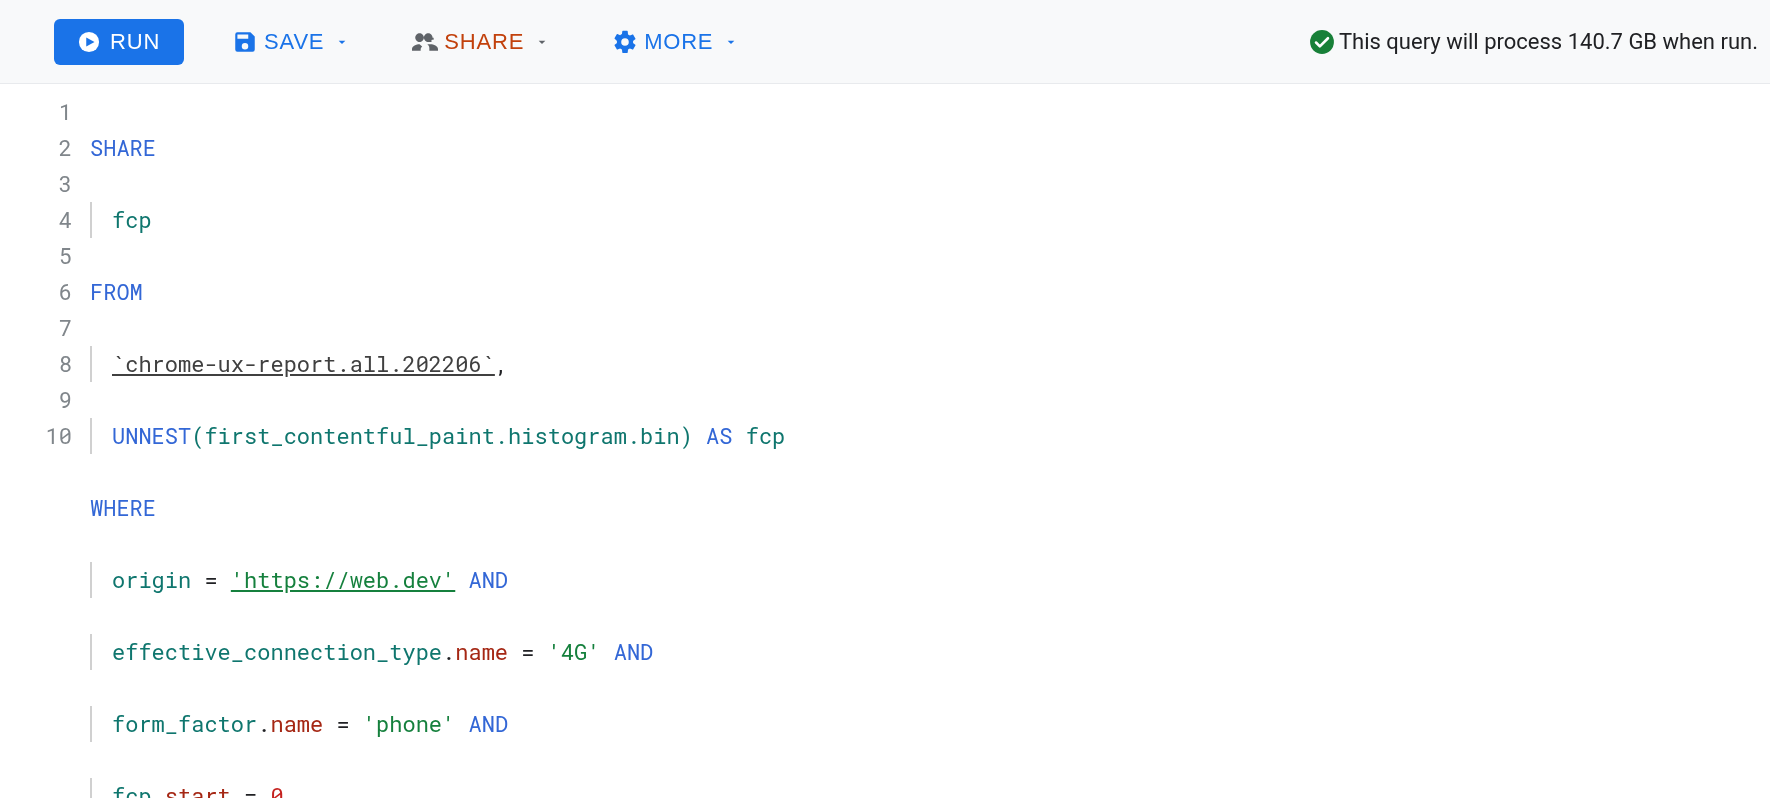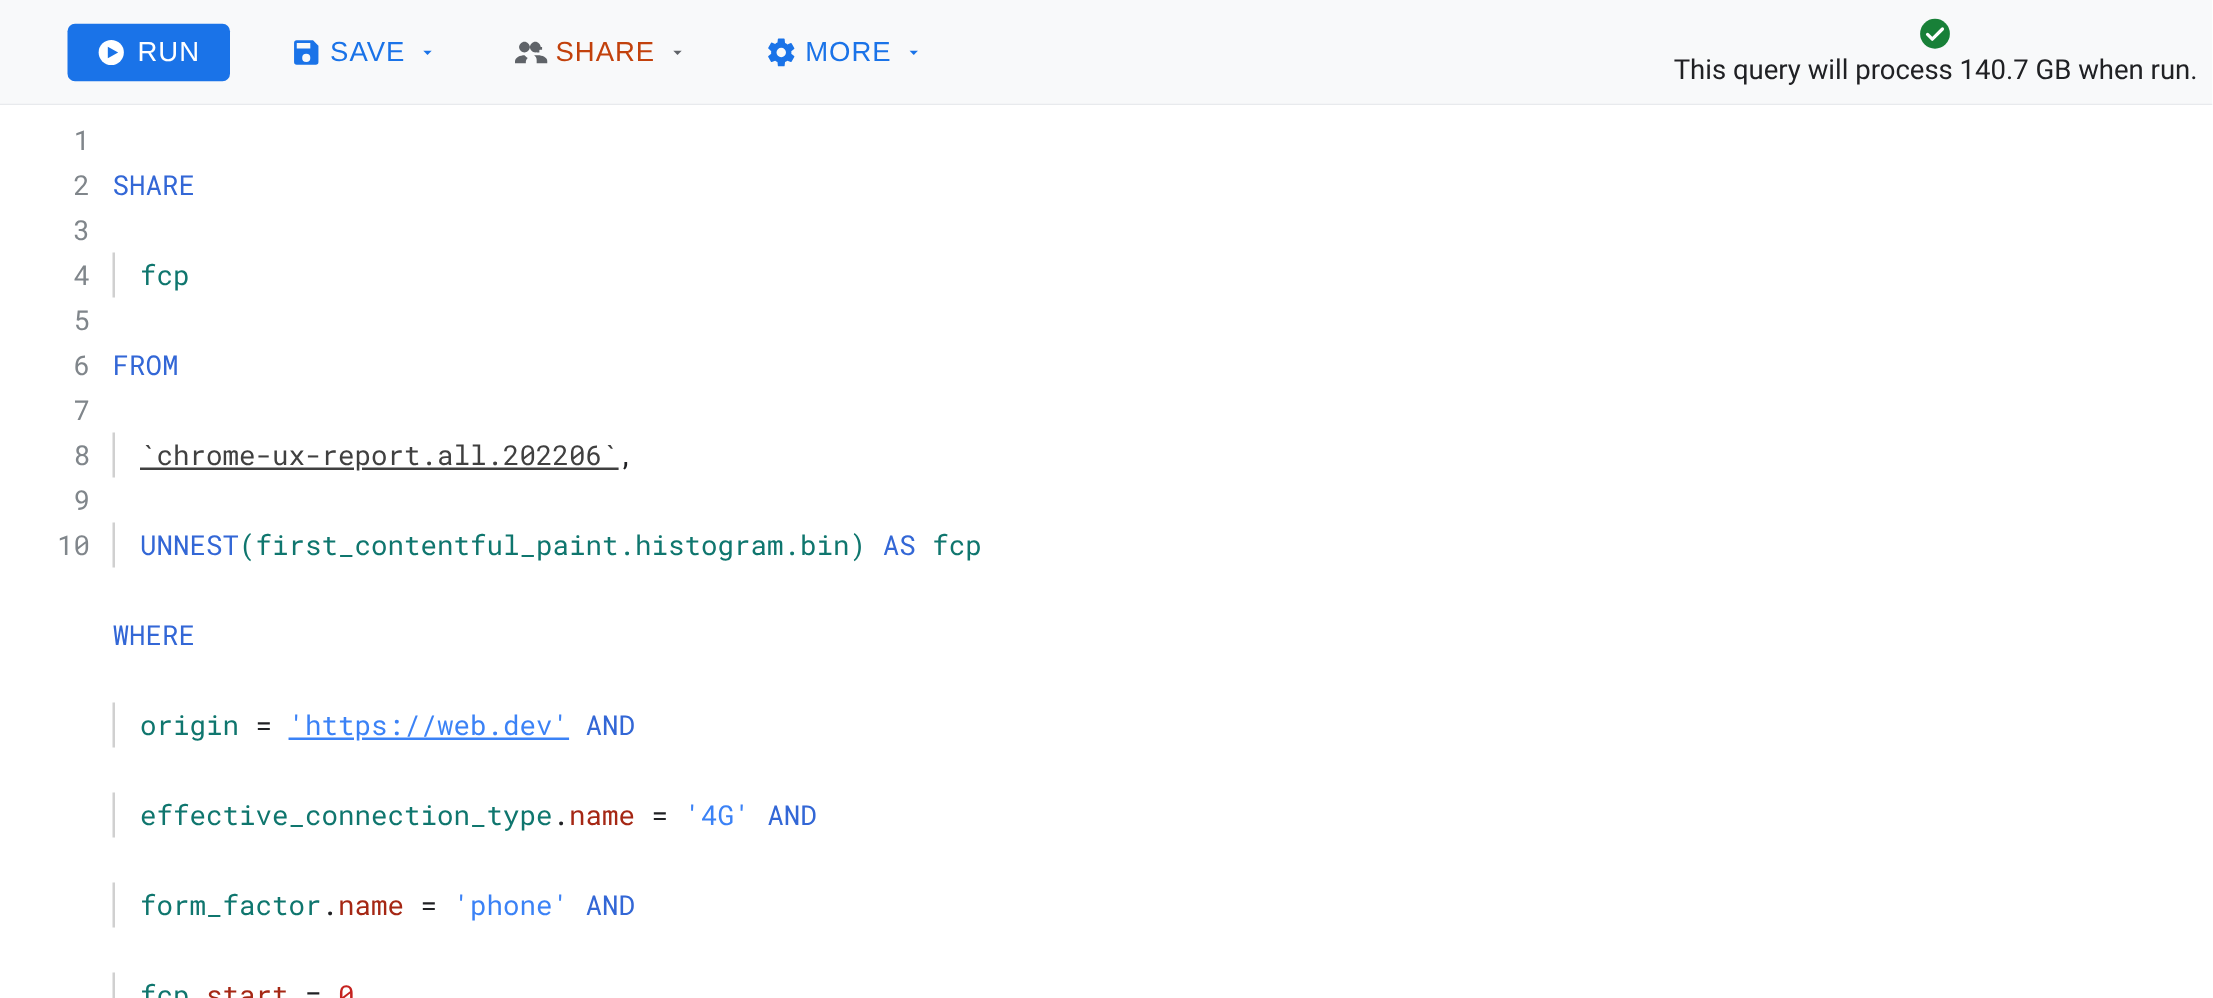--- a/index.html
+++ b/index.html
@@ -42,21 +42,21 @@
     font-weight: 500;
     font-size: 22px;
     letter-spacing: 0.8px;
     border: none;
     padding: 8px 14px;
     cursor: pointer;
   }
   .btn-tool.muted { color: #c2410c; }
   .btn-tool .caret-icon, .btn-run + * .caret-icon { margin-left: 4px; }
   .spacer { flex: 1; }
-  .status { display: inline-flex; align-items: center; gap: 4px; font-size: 22px; color: #202124; flex-direction: column; }
+  .status { display: inline-flex; align-items: center; gap: 4px; font-size: 22px; color: #202124; }
   .status .check-icon svg { width: 26px; height: 26px; }
 
   .editor {
     display: flex;
     background: #fff;
     padding: 10px 0 50px 0;
     position: relative;
   }
   .gutter {
     width: 90px;
@@ -70,21 +70,21 @@
   .gutter div { line-height: 36px; }
   .code {
     font-family: "Roboto Mono", ui-monospace, SFMono-Regular, Menlo, monospace;
     font-size: 22px;
     white-space: pre;
     line-height: 36px;
     flex: 1;
   }
   .kw { color: #3367d6; }
   .fn { color: #3367d6; }
-  .str { color: #3b82f6; text-align: center; }
+  .str { color: #15803d; text-align: center; }
   .num { color: #c5221f; }
   .ident { color: #0f766e; }
   .field { color: #a52714; text-align: center; }
   .tbl { color: #404040; text-decoration: underline; }
   .url { text-decoration: underline; }
   .indent { display:inline-block; border-left: 2px solid #d0d0d0; padding-left: 20px; margin-left: 0; }
   svg { display: block; }
 </style>
 </head>
 <body>

